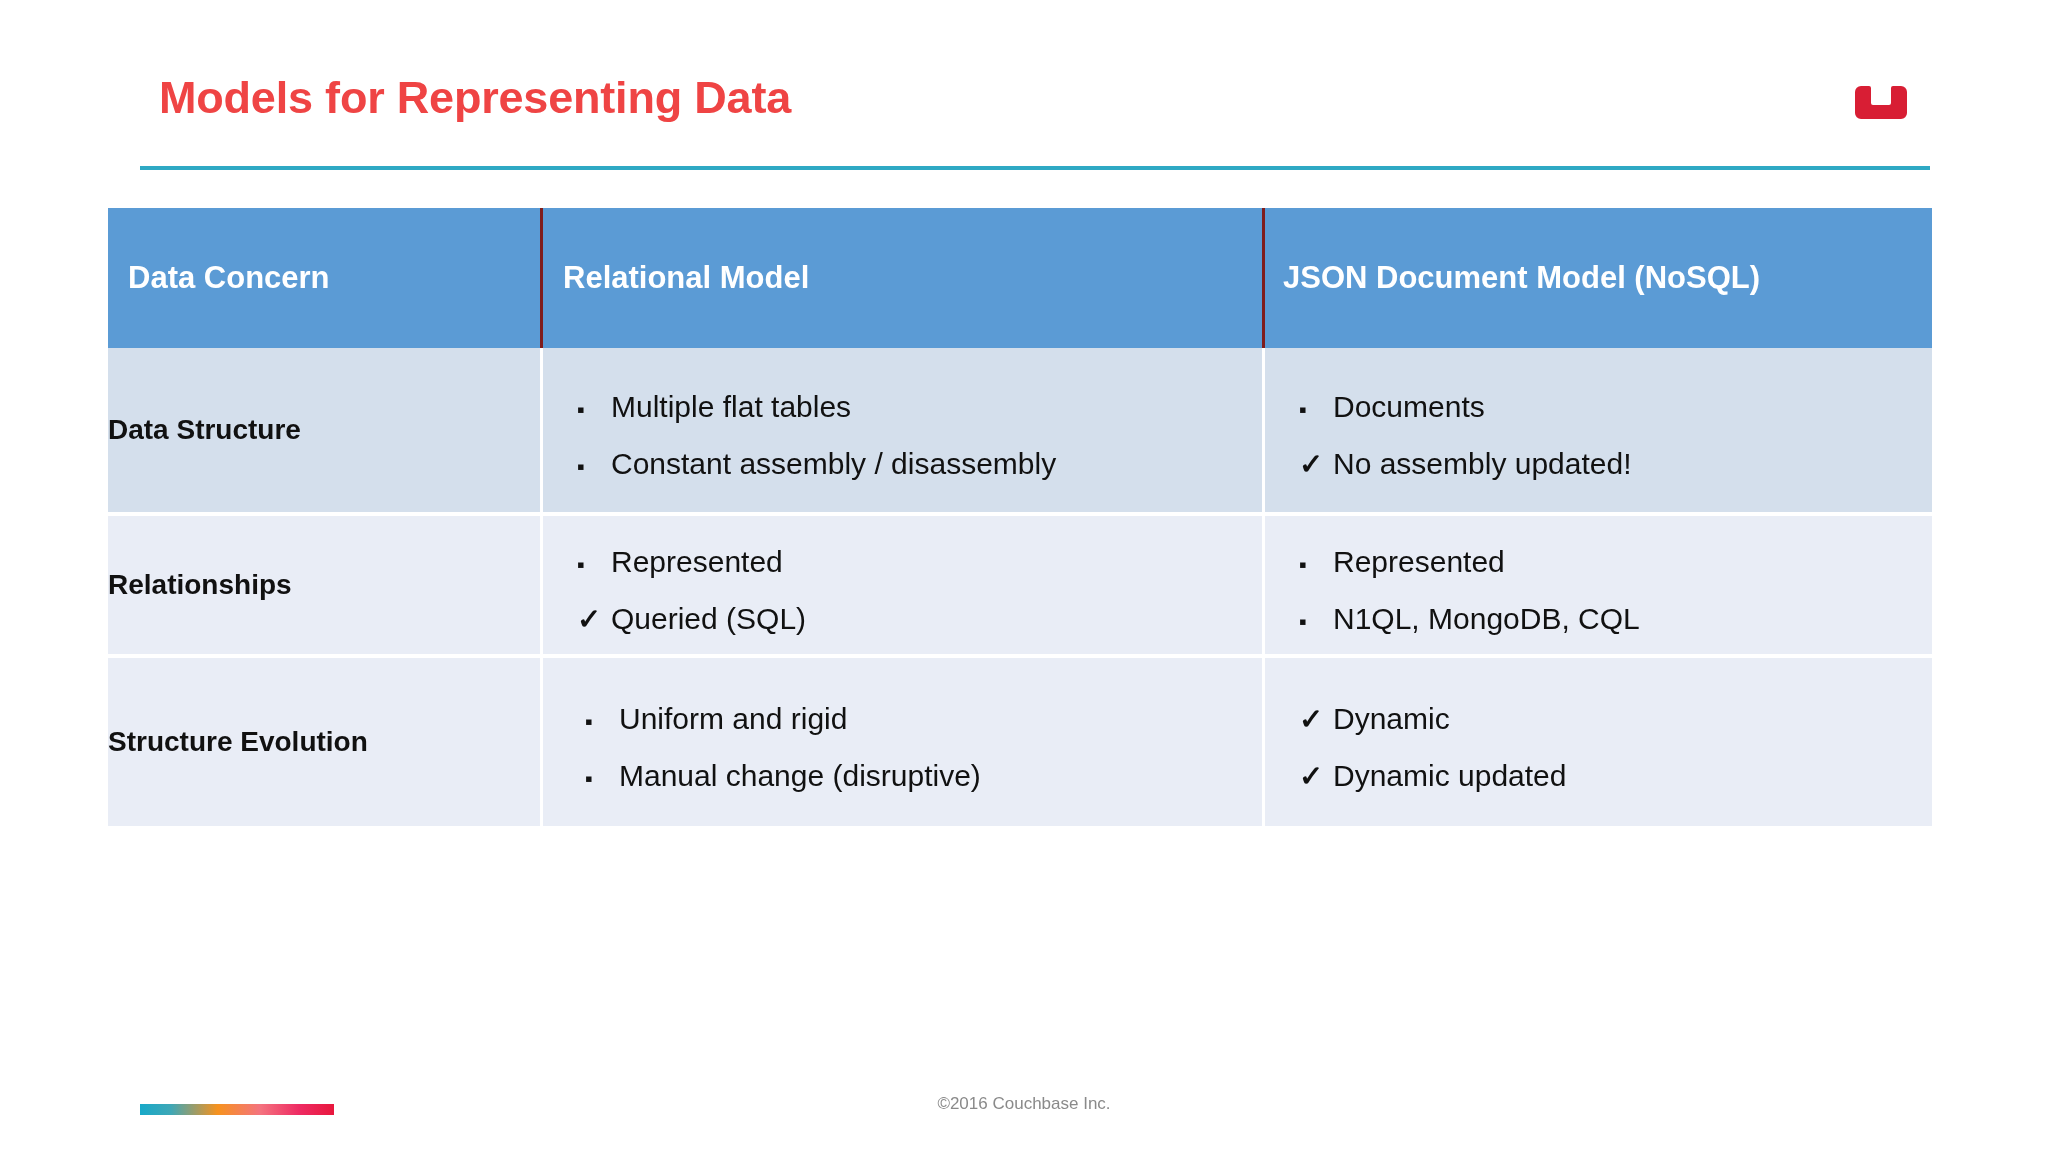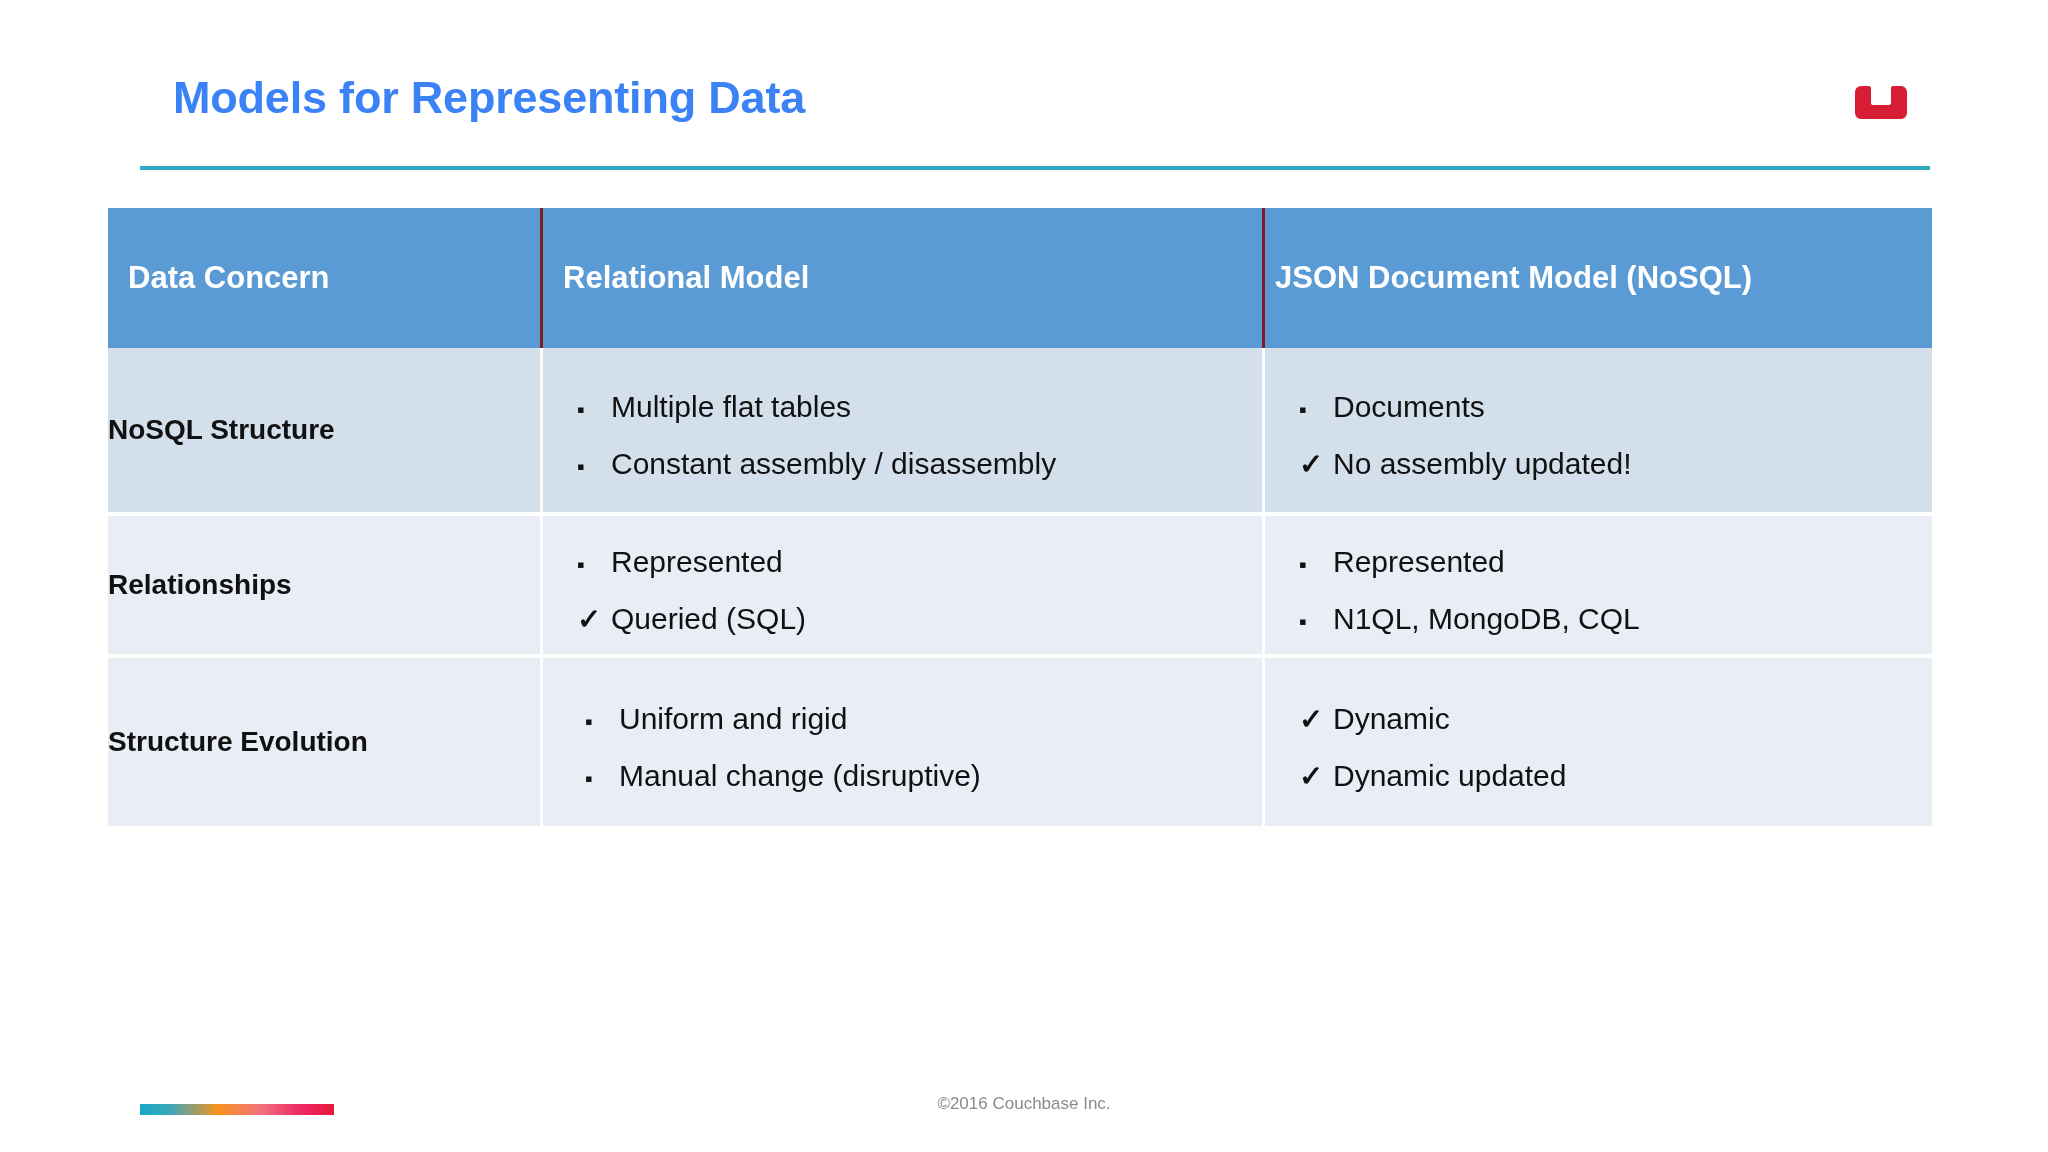--- a/index.html
+++ b/index.html
@@ -18,25 +18,25 @@
   
   .slide {
     position: absolute;
     inset: 0;
     background: #ffffff;
   }
 
   
   .slide-title {
     position: absolute;
-    left: 173px;
+    left: 159px;
     top: 72px;
     font-size: 45px;
     font-weight: bold;
-    color: #3b82f6;
+    color: #ef4444;
     letter-spacing: -0.2px;
     white-space: nowrap;
   }
   .title-rule {
     position: absolute;
     left: 140px;
     top: 166px;
     width: 1790px;
     height: 4px;
     background: #2EA9C4;
@@ -71,21 +71,21 @@
     font-size: 31px;
     font-weight: bold;
     text-align: left;
     height: 140px;
     vertical-align: middle;
     padding: 0 0 0 20px;
     border-right: 3px solid #7f1d1d;
     box-sizing: border-box;
   }
   .data-table th:last-child { border-right: none; }
-  .data-table th.json-head { padding-left: 10px; }
+  .data-table th.json-head { padding-left: 18px; }
 
   .data-table td {
     vertical-align: middle;
     border-right: 3px solid #ffffff;
     border-bottom: 4px solid #ffffff;
     box-sizing: border-box;
     padding: 0;
   }
   .data-table td:last-child { border-right: none; }
   .data-table tr.row-last td { border-bottom: none; }
@@ -184,21 +184,21 @@
     <thead>
       <tr>
         <th>Data Concern</th>
         <th>Relational Model</th>
         <th class="json-head">JSON Document Model (NoSQL)</th>
       </tr>
     </thead>
     <tbody>
 
       <tr class="band-dark row-tall">
-        <td class="concern-label">NoSQL Structure</td>
+        <td class="concern-label">Data Structure</td>
         <td>
           <ul class="bullet-list">
             <li>
               <span class="mk">▪</span>
               <span class="bx">Multiple flat tables</span>
             </li>
             <li>
               <span class="mk">▪</span>
               <span class="bx">Constant assembly / disassembly</span>
             </li>

